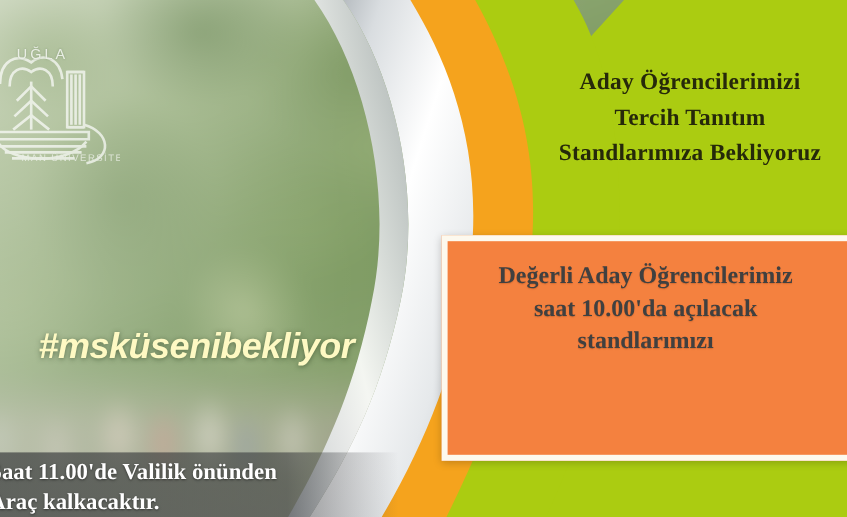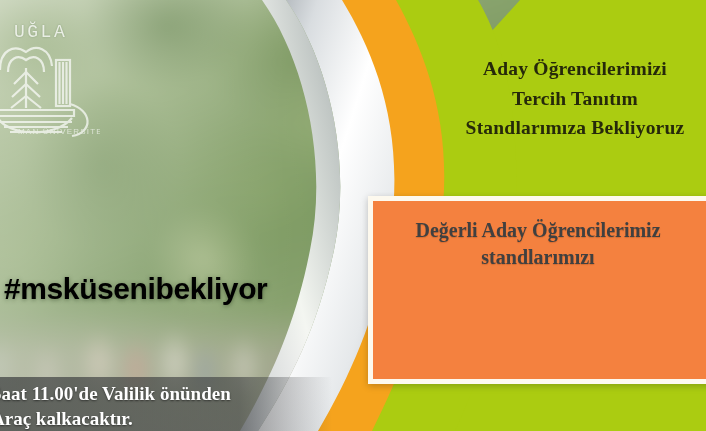--- a/index.html
+++ b/index.html
@@ -58,23 +58,23 @@
     position: absolute;
     left: -16px;
     top: 14px;
     width: 116px;
     height: 124px;
     opacity: .72;
   }
   .logo-word {
     position: absolute;
     left: 30px;
-    top: 8px;
-    font-family: Liberation Mono, monospace;
-    font-size: 18px;
+    top: 24px;
+    font-family: Liberation Sans, sans-serif;
+    font-size: 12px;
     letter-spacing: 2.5px;
     color: #ffffff;
     text-shadow: 0 0 2px rgba(60,90,50,.5);
     white-space: nowrap;
   }
 
   
   .swoosh { position: absolute; inset: 0; }
 
   
@@ -117,29 +117,30 @@
     font-weight: bold;
     font-size: 20px;
     line-height: 1.34;
     white-space: nowrap;
     text-shadow: 0 1px 1px rgba(120,50,10,.25);
   }
 
   
   .hashtag {
     position: absolute;
-    left: 4px;
+    left: 32px;
     top: 272px;
     font-family: "Liberation Sans", sans-serif;
     font-weight: bold;
     font-size: 30px;
     letter-spacing: -.4px;
-    color: #000000;
+    color: #fef9c3;
     text-shadow: 0 1px 4px rgba(40,60,30,.55);
     white-space: nowrap;
+    font-style: italic;
   }
 
   
   .caption-bar {
     position: absolute;
     left: 0;
     top: 377px;
     width: 332px;
     height: 54px;
     background: linear-gradient(to right, rgba(40,42,46,.62), rgba(48,50,54,.55) 72%, rgba(60,62,66,0));
@@ -219,20 +220,21 @@
 
   <div class="green-head">
     <div>Aday Öğrencilerimizi</div>
     <div>Tercih Tanıtım</div>
     <div>Standlarımıza Bekliyoruz</div>
   </div>
 
   <div class="orange-box">
     <div class="orange-text">
       <div>Değerli Aday Öğrencilerimiz</div>
+      <div>saat 10.00'da açılacak</div>
       <div>standlarımızı</div>
     </div>
   </div>
 
   <div class="hashtag">#msküsenibekliyor</div>
 
   <div class="caption-bar">
     <div class="caption-text">
       <div>Saat 11.00'de Valilik önünden</div>
       <div>Araç kalkacaktır.</div>

